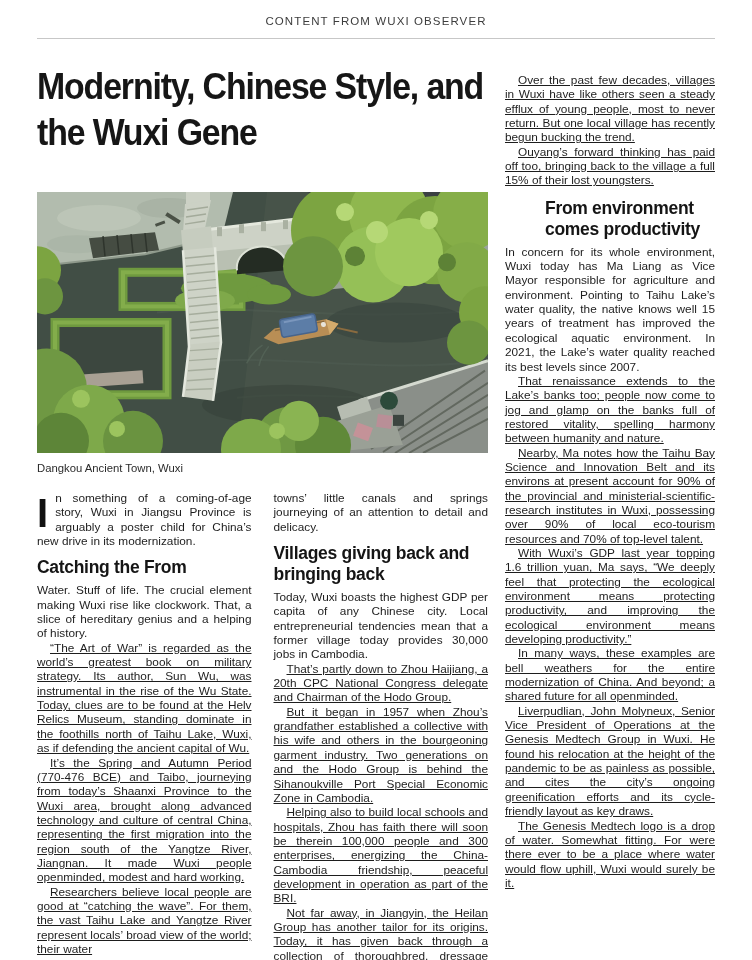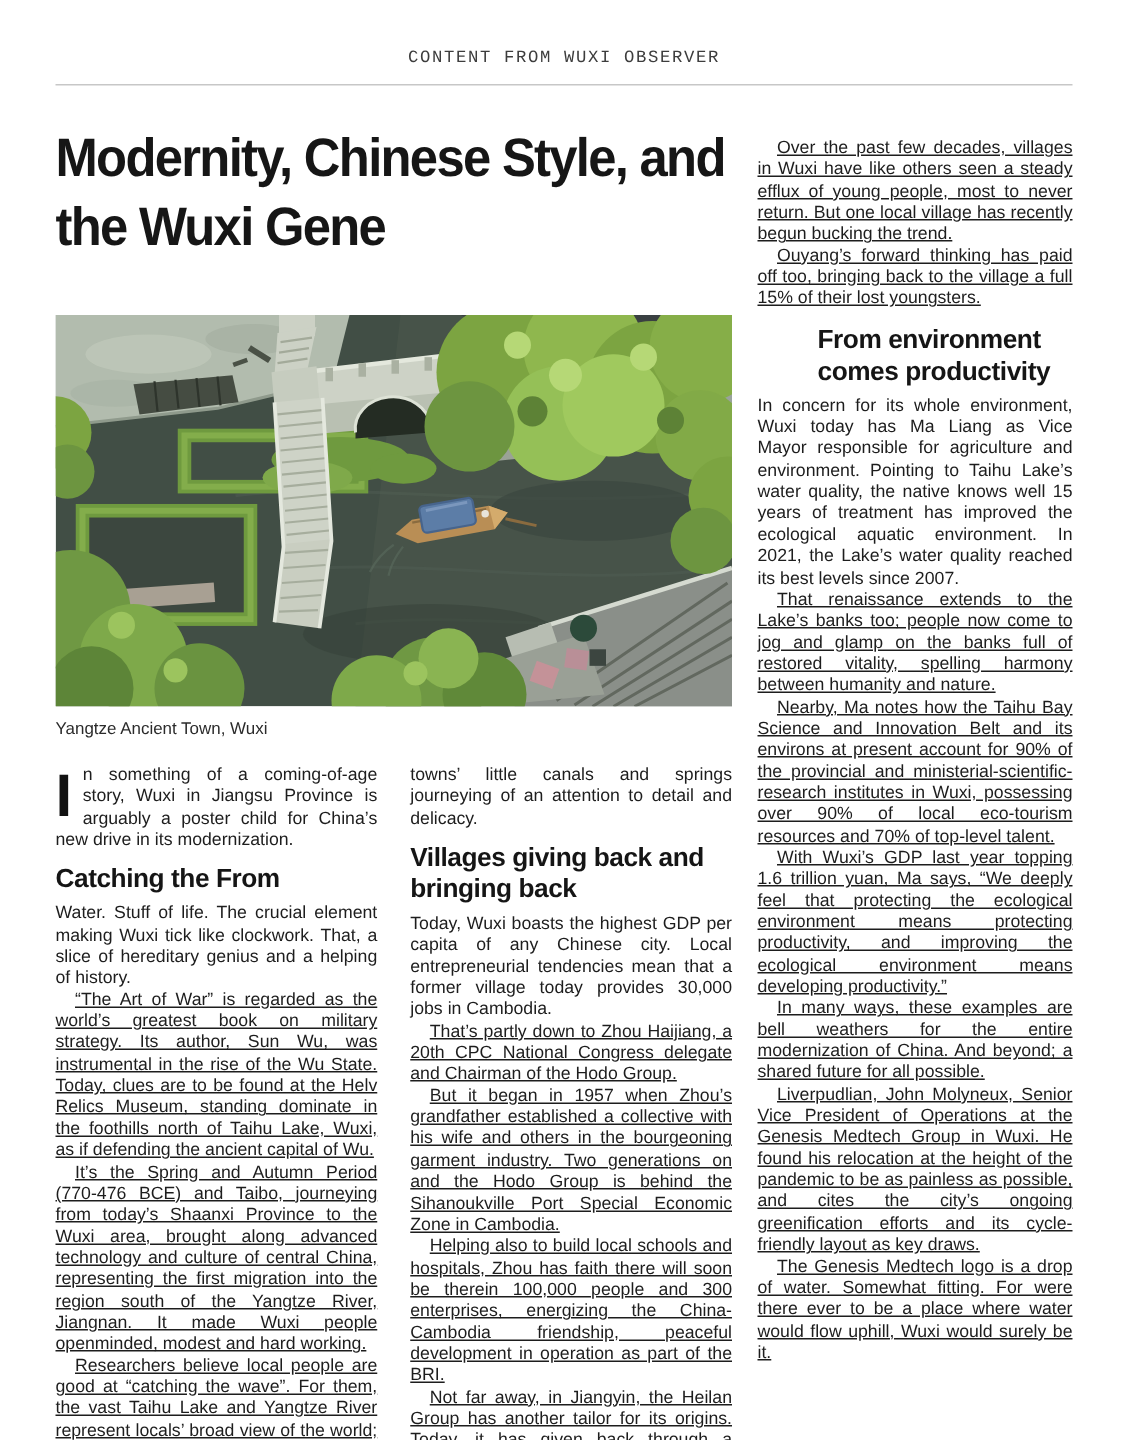--- a/index.html
+++ b/index.html
@@ -4,25 +4,24 @@
 <style>
   * { margin:0; padding:0; box-sizing:border-box; }
   html,body { background:#ffffff; }
   body {
     width:752px; height:960px; overflow:hidden;
     font-family:"Liberation Sans", sans-serif;
     color:#1d1d1d;
     -webkit-font-smoothing:antialiased;
   }
   .kicker {
-    padding-top:32px;
+    padding-top:15px;
     text-align:center;
     font-size:11.5px; letter-spacing:1.1px;
     color:#3d3d3d;
-    font-family:Liberation Mono, monospace;
   }
   .rule {
     border:none; border-top:1px solid #c7c7c7;
     margin:11px 37px 0 37px;
   }
   .content {
     display:flex; gap:17px;
     padding:0 37px;
   }
   .left-wrap { width:451px; flex:0 0 451px; }
@@ -192,27 +191,27 @@
           <path d="M238,135 L288,132" stroke="#8a6b3f" stroke-width="1.5" fill="none"></path>
           <rect x="244" y="124" width="36" height="18" rx="3" fill="#5c7da7" stroke="#47648c" stroke-width="1.5" transform="rotate(-3 262 133)"></rect>
           <path d="M248,128 L276,126" stroke="#7b97bd" stroke-width="2"></path>
           <circle cx="287" cy="135" r="2.5" fill="#e8e4da"></circle>
           <path d="M300,140 L320,147" stroke="#8a6b3f" stroke-width="2"></path>
           <path d="M224,148 C216,152 210,158 206,164 M230,150 C224,156 220,162 218,168" stroke="#5a6a5e" stroke-width="1.5" fill="none" opacity="0.6"></path>
         </g>
       </svg>
     </div>
 
-    <div class="caption">Yangtze Ancient Town, Wuxi</div>
+    <div class="caption">Dangkou Ancient Town, Wuxi</div>
 
     <div class="cols">
       <div class="col">
         <p class="body"><span class="dropcap">I</span><span>n something of a coming-of-age story, Wuxi in Jiangsu Province is arguably a poster child for China’s new drive in its modernization.</span></p>
         <h2 class="section">Catching the From</h2>
-        <p class="body">Water. Stuff of life. The crucial element making Wuxi tick like clockwork. That, a slice of hereditary genius and a helping of history.</p>
+        <p class="body">Water. Stuff of life. The crucial element making Wuxi rise like clockwork. That, a slice of hereditary genius and a helping of history.</p>
         <p class="body ind">“The Art of War” is regarded as the world’s greatest book on military strategy. Its author, Sun Wu, was instrumental in the rise of the Wu State. Today, clues are to be found at the Helv Relics Museum, standing dominate in the foothills north of Taihu Lake, Wuxi, as if defending the ancient capital of Wu.</p>
         <p class="body ind">It’s the Spring and Autumn Period (770-476 BCE) and Taibo, journeying from today’s Shaanxi Province to the Wuxi area, brought along advanced technology and culture of central China, representing the first migration into the region south of the Yangtze River, Jiangnan. It made Wuxi people openminded, modest and hard working.</p>
         <p class="body ind">Researchers believe local people are good at “catching the wave”. For them, the vast Taihu Lake and Yangtze River represent locals’ broad view of the world; their water</p>
       </div>
       <div class="col">
         <p class="body">towns’ little canals and springs journeying of an attention to detail and delicacy.</p>
         <h2 class="section">Villages giving back and bringing back</h2>
         <p class="body">Today, Wuxi boasts the highest GDP per capita of any Chinese city. Local entrepreneurial tendencies mean that a former village today provides 30,000 jobs in Cambodia.</p>
         <p class="body ind">That’s partly down to Zhou Haijiang, a 20th CPC National Congress delegate and Chairman of the Hodo Group.</p>
         <p class="body ind">But it began in 1957 when Zhou’s grandfather established a collective with his wife and others in the bourgeoning garment industry. Two generations on and the Hodo Group is behind the Sihanoukville Port Special Economic Zone in Cambodia.</p>
@@ -223,18 +222,18 @@
   </div>
 
   <div class="col3">
     <p class="body ind">Over the past few decades, villages in Wuxi have like others seen a steady efflux of young people, most to never return. But one local village has recently begun bucking the trend.</p>
     <p class="body ind">Ouyang’s forward thinking has paid off too, bringing back to the village a full 15% of their lost youngsters.</p>
     <h2 class="section">From environment comes productivity</h2>
     <p class="body">In concern for its whole environment, Wuxi today has Ma Liang as Vice Mayor responsible for agriculture and environment. Pointing to Taihu Lake’s water quality, the native knows well 15 years of treatment has improved the ecological aquatic environment. In 2021, the Lake’s water quality reached its best levels since 2007.</p>
     <p class="body ind">That renaissance extends to the Lake’s banks too; people now come to jog and glamp on the banks full of restored vitality, spelling harmony between humanity and nature.</p>
     <p class="body ind">Nearby, Ma notes how the Taihu Bay Science and Innovation Belt and its environs at present account for 90% of the provincial and ministerial-scientific-research institutes in Wuxi, possessing over 90% of local eco-tourism resources and 70% of top-level talent.</p>
     <p class="body ind">With Wuxi’s GDP last year topping 1.6 trillion yuan, Ma says, “We deeply feel that protecting the ecological environment means protecting productivity, and improving the ecological environment means developing productivity.”</p>
-    <p class="body ind">In many ways, these examples are bell weathers for the entire modernization of China. And beyond; a shared future for all possible.</p>
+    <p class="body ind">In many ways, these examples are bell weathers for the entire modernization of China. And beyond; a shared future for all openminded.</p>
     <p class="body ind">Liverpudlian, John Molyneux, Senior Vice President of Operations at the Genesis Medtech Group in Wuxi. He found his relocation at the height of the pandemic to be as painless as possible, and cites the city’s ongoing greenification efforts and its cycle-friendly layout as key draws.</p>
     <p class="body ind">The Genesis Medtech logo is a drop of water. Somewhat fitting. For were there ever to be a place where water would flow uphill, Wuxi would surely be it.</p>
   </div>
 
 </div>
 
 </body></html>

